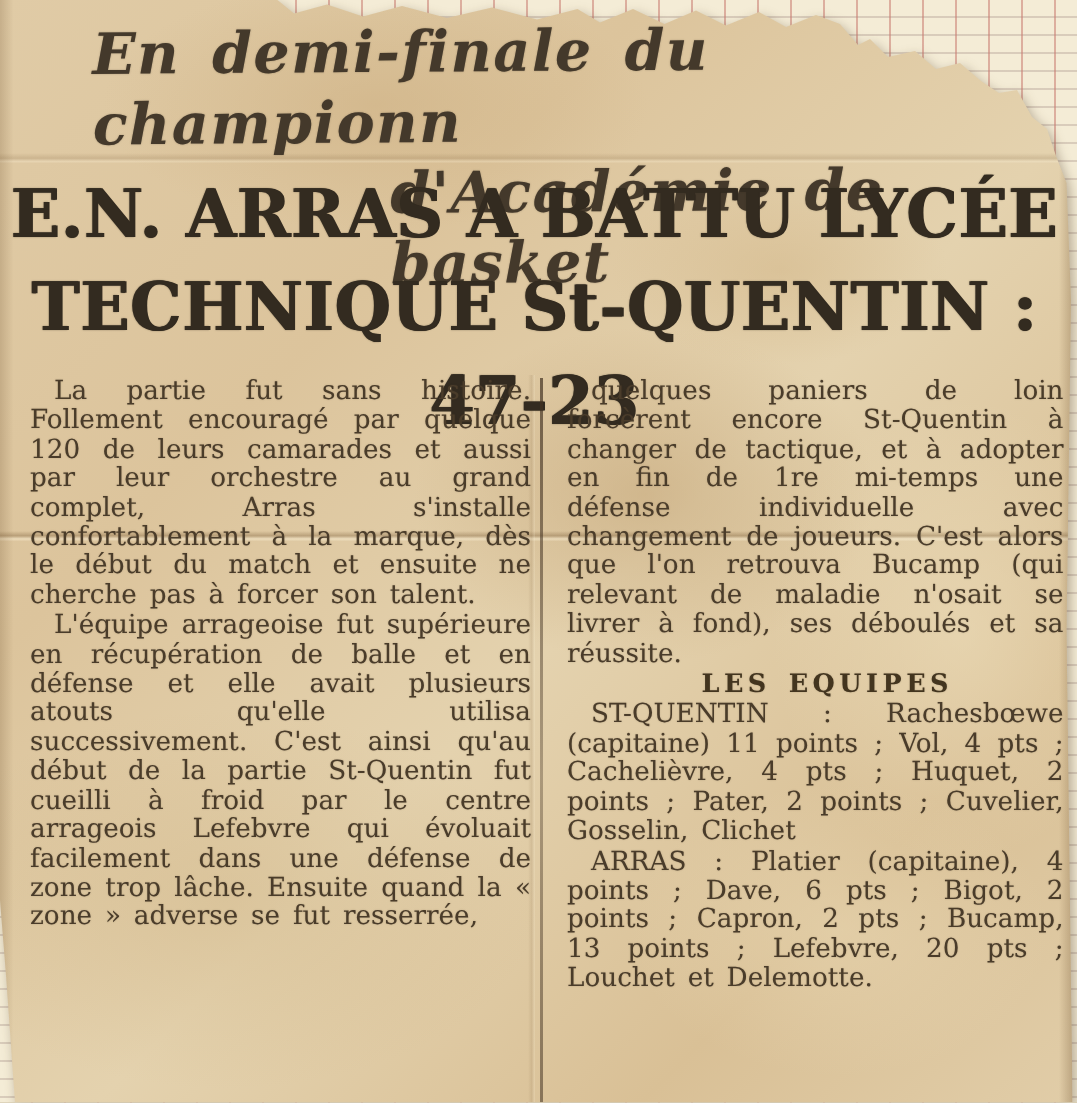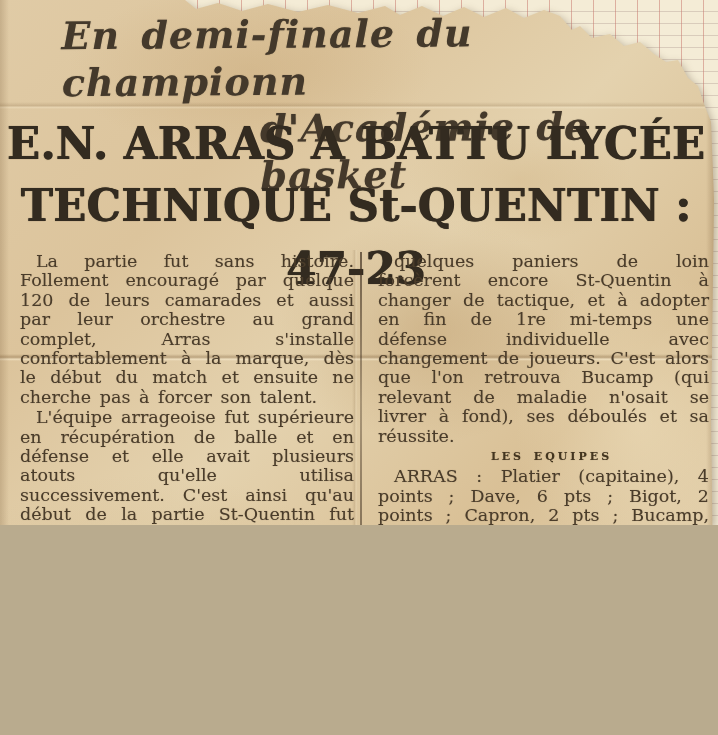--- a/index.html
+++ b/index.html
@@ -2,21 +2,21 @@
 <html><head>
 <meta charset="utf-8">
 <style>
   html,body{margin:0;padding:0;}
   body{
     width:718px;height:735px;overflow:hidden;
     font-family:"DejaVu Serif", serif;
     background:#b9ab8e;
   }
   .stage{
-    position:relative;width:718px;height:525px;overflow:hidden;
+    position:relative;width:718px;height:735px;overflow:hidden;
     
     background:
       repeating-linear-gradient(to right, transparent 0 21px, rgba(201,124,113,0.55) 21px 22px),
       repeating-linear-gradient(to bottom, transparent 0 11px, rgba(176,156,146,0.40) 11px 12px),
       #f4ecd6;
   }
   .clip-wrap{
     position:absolute;inset:0;
     filter:drop-shadow(2px 3px 4px rgba(60,40,20,0.35));
   }
@@ -83,21 +83,21 @@
     text-shadow:0 0 1px rgba(74,60,42,0.35);
   }
   .col-left{width:348px;padding:3px 6px 0 8px;box-sizing:border-box;}
   .divider{
     width:2px;margin-top:3px;
     background:linear-gradient(to bottom, rgba(66,50,34,0.70), rgba(66,50,34,0.35) 55%, rgba(66,50,34,0.55));
   }
   .col-right{flex:1;padding:3px 6px 0 16px;box-sizing:border-box;}
   .body-cols p{margin:0 0 1px 0;text-indent:16px;}
   .teams-heading{
-    text-align:center;font-weight:bold;letter-spacing:3px;font-size:11px;
+    text-align:center;font-weight:bold;letter-spacing:3px;font-size:17px;
     margin:7px 0 5px 0;text-indent:0;color:#43351f;
   }
 </style>
 </head>
 <body>
 
 <div class="stage">
   <div class="clip-wrap">
     <div class="clipping">
 
@@ -119,19 +119,20 @@
 
       <div class="body-cols">
         <div class="col-left">
           <p>La partie fut sans histoire. Follement encouragé par quelque 120 de leurs camarades et aussi par leur orchestre au grand complet, Arras s'installe confortablement à la marque, dès le début du match et ensuite ne cherche pas à forcer son talent.</p>
           <p>L'équipe arrageoise fut supérieure en récupération de balle et en défense et elle avait plusieurs atouts qu'elle utilisa successivement. C'est ainsi qu'au début de la partie St-Quentin fut cueilli à froid par le centre arrageois Lefebvre qui évoluait facilement dans une défense de zone trop lâche. Ensuite quand la « zone » adverse se fut resserrée,</p>
         </div>
         <div class="divider"></div>
         <div class="col-right">
           <p>quelques paniers de loin forcèrent encore St-Quentin à changer de tactique, et à adopter en fin de 1re mi-temps une défense individuelle avec changement de joueurs. C'est alors que l'on retrouva Bucamp (qui relevant de maladie n'osait se livrer à fond), ses déboulés et sa réussite.</p>
           <p class="teams-heading">LES EQUIPES</p>
+          <p>ST-QUENTIN : Rachesbœwe (capitaine) 11 points ; Vol, 4 pts ; Cachelièvre, 4 pts ; Huquet, 2 points ; Pater, 2 points ; Cuvelier, Gosselin, Clichet</p>
           <p>ARRAS : Platier (capitaine), 4 points ; Dave, 6 pts ; Bigot, 2 points ; Capron, 2 pts ; Bucamp, 13 points ; Lefebvre, 20 pts ; Louchet et Delemotte.</p>
         </div>
       </div>
 
     </div>
   </div>
 </div>
 
 </body></html>

